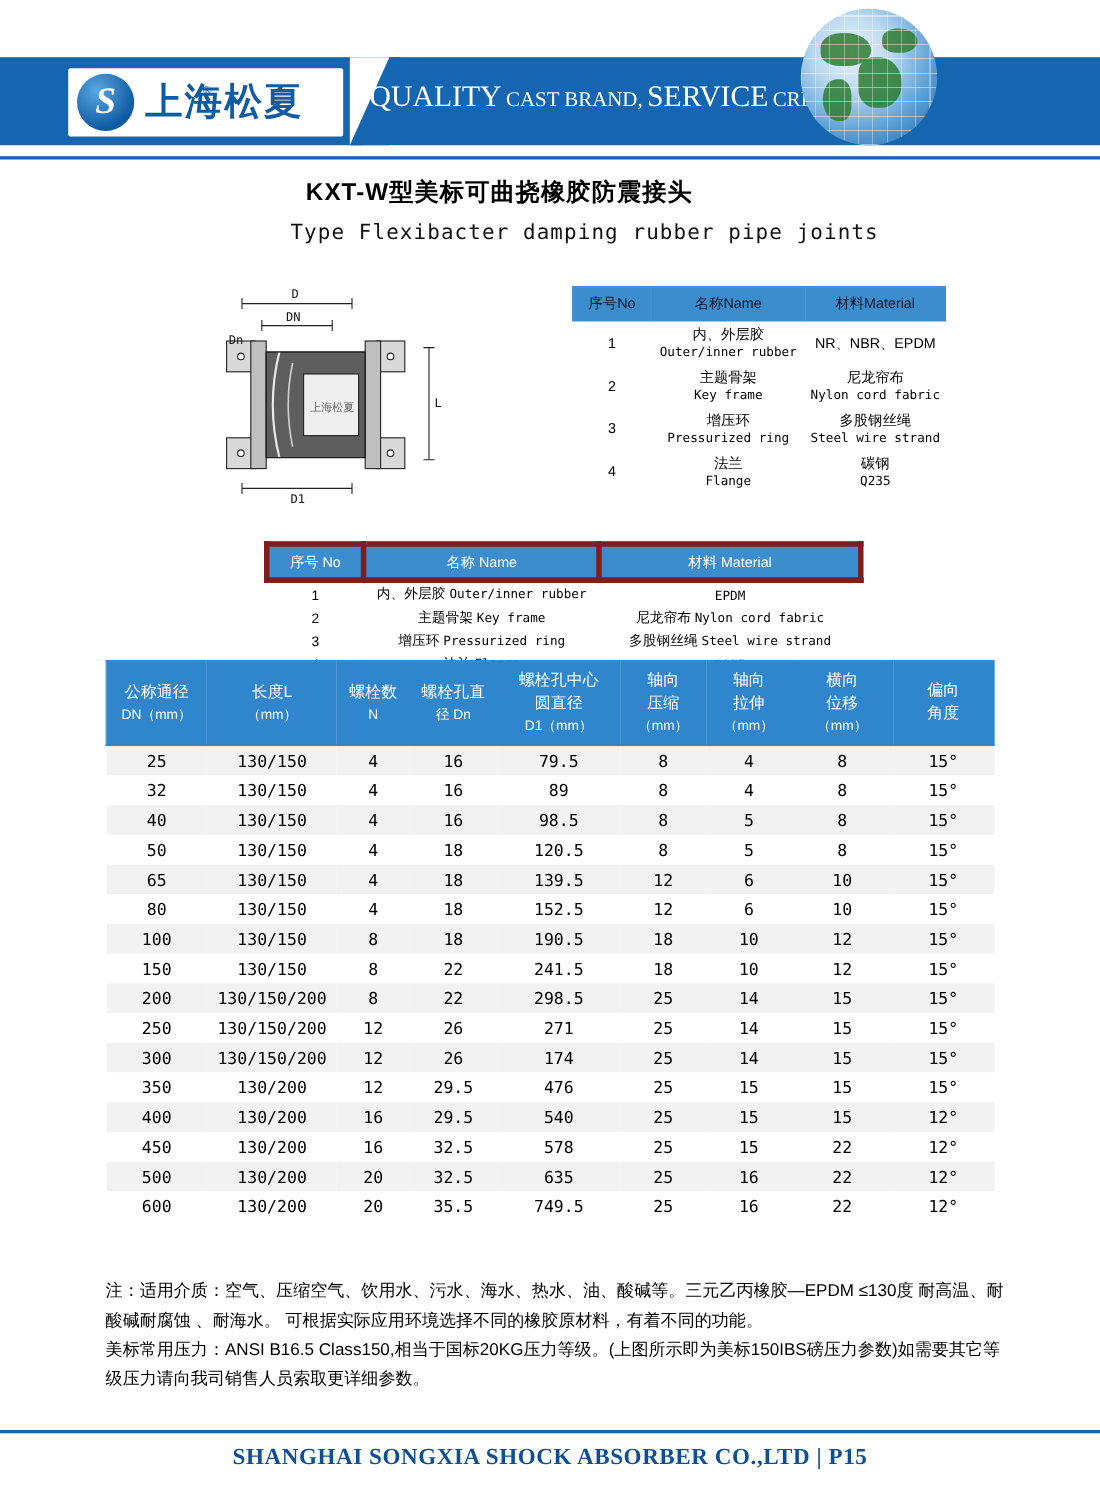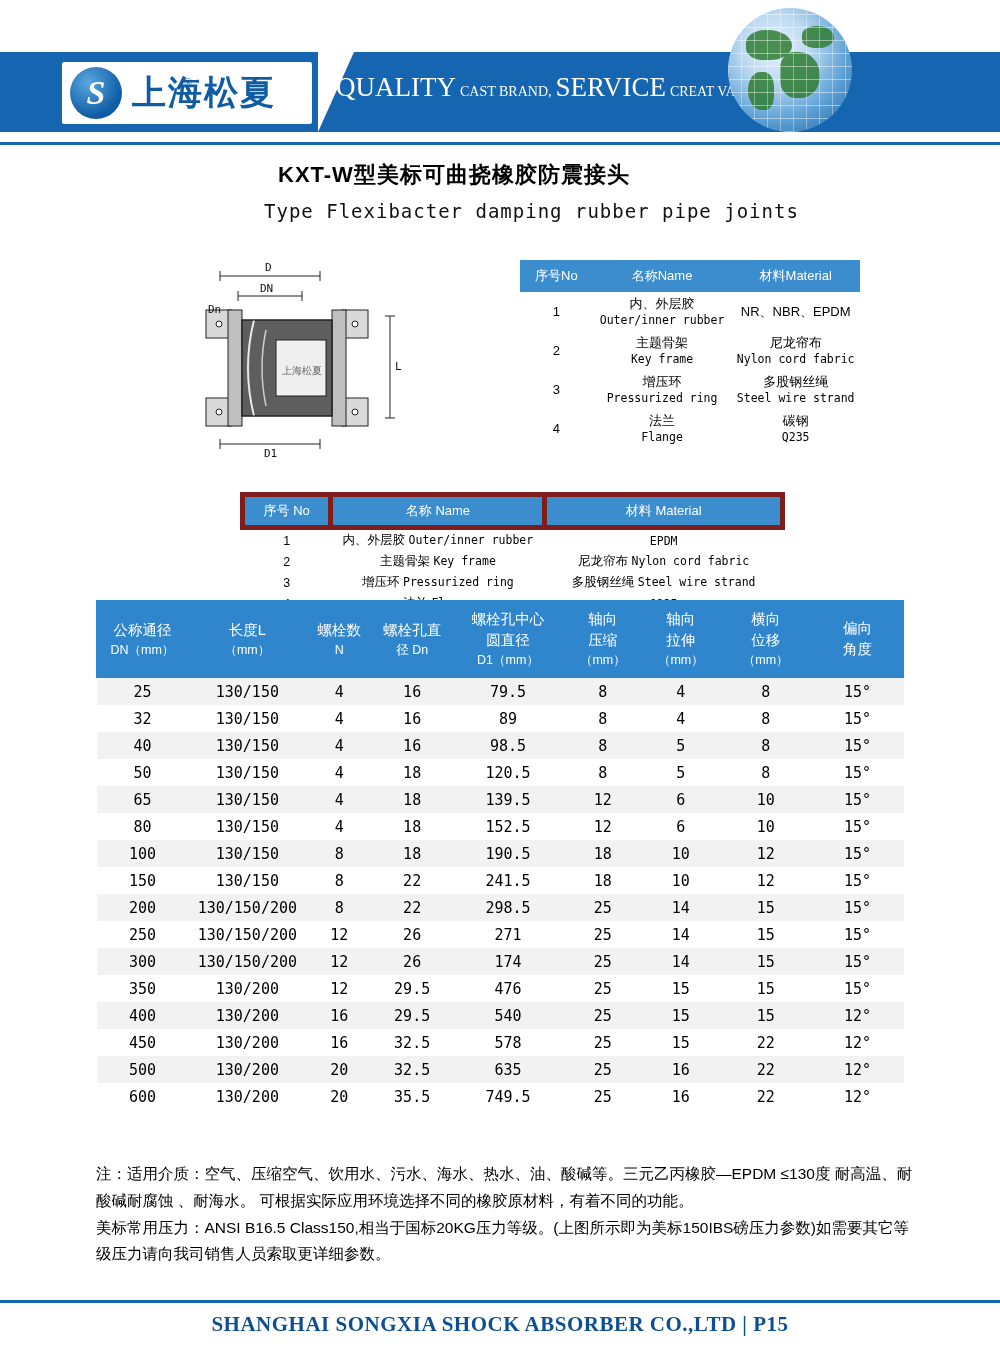--- a/index.html
+++ b/index.html
@@ -65,21 +65,21 @@
     border-bottom:80px solid #1565b0;
     border-left:36px solid #ffffff;
   }
   .slogan{
     position:absolute; left:336px; top:72px;
     color:#ffffff;
     font-family:"Liberation Serif", serif;
     white-space:nowrap;
   }
   .slogan .big{ font-size:27px; }
-  .slogan .small{ font-size:14px; }
+  .slogan .small{ font-size:19px; }
   .globe{
     position:absolute; right:148px; top:8px;
     width:124px; height:124px; border-radius:50%;
     background:radial-gradient(circle at 38% 32%, #eaf4fd 0%, #bcd9f0 30%, #5a9ed4 65%, #1a5f9e 100%);
     overflow:hidden;
   }
   .globe .land{
     position:absolute; background:#2e7d32; border-radius:45% 55% 50% 40%;
     opacity:.85;
   }
@@ -119,21 +119,21 @@
   }
   .drawing svg{ display:block; }
 
   
   .tableA{
     position:absolute; left:520px; top:260px; width:340px;
     border-collapse:collapse;
     font-family:"Liberation Sans", sans-serif;
   }
   .tableA th{
-    background:#3c8dcd; color:#ffffff; font-weight:normal;
+    background:#3c8dcd; color:#0f172a; font-weight:normal;
     font-size:13px; padding:6px 2px; border:1px solid #3c8dcd;
   }
   .tableA td{
     text-align:center; font-size:13px; padding:3px 2px; border:none;
     line-height:1.35;
   }
   .tableA .en{ font-family:"DejaVu Sans Mono", monospace; font-size:11.5px; }
   .tableA .num{ font-size:13px; }
 
   

